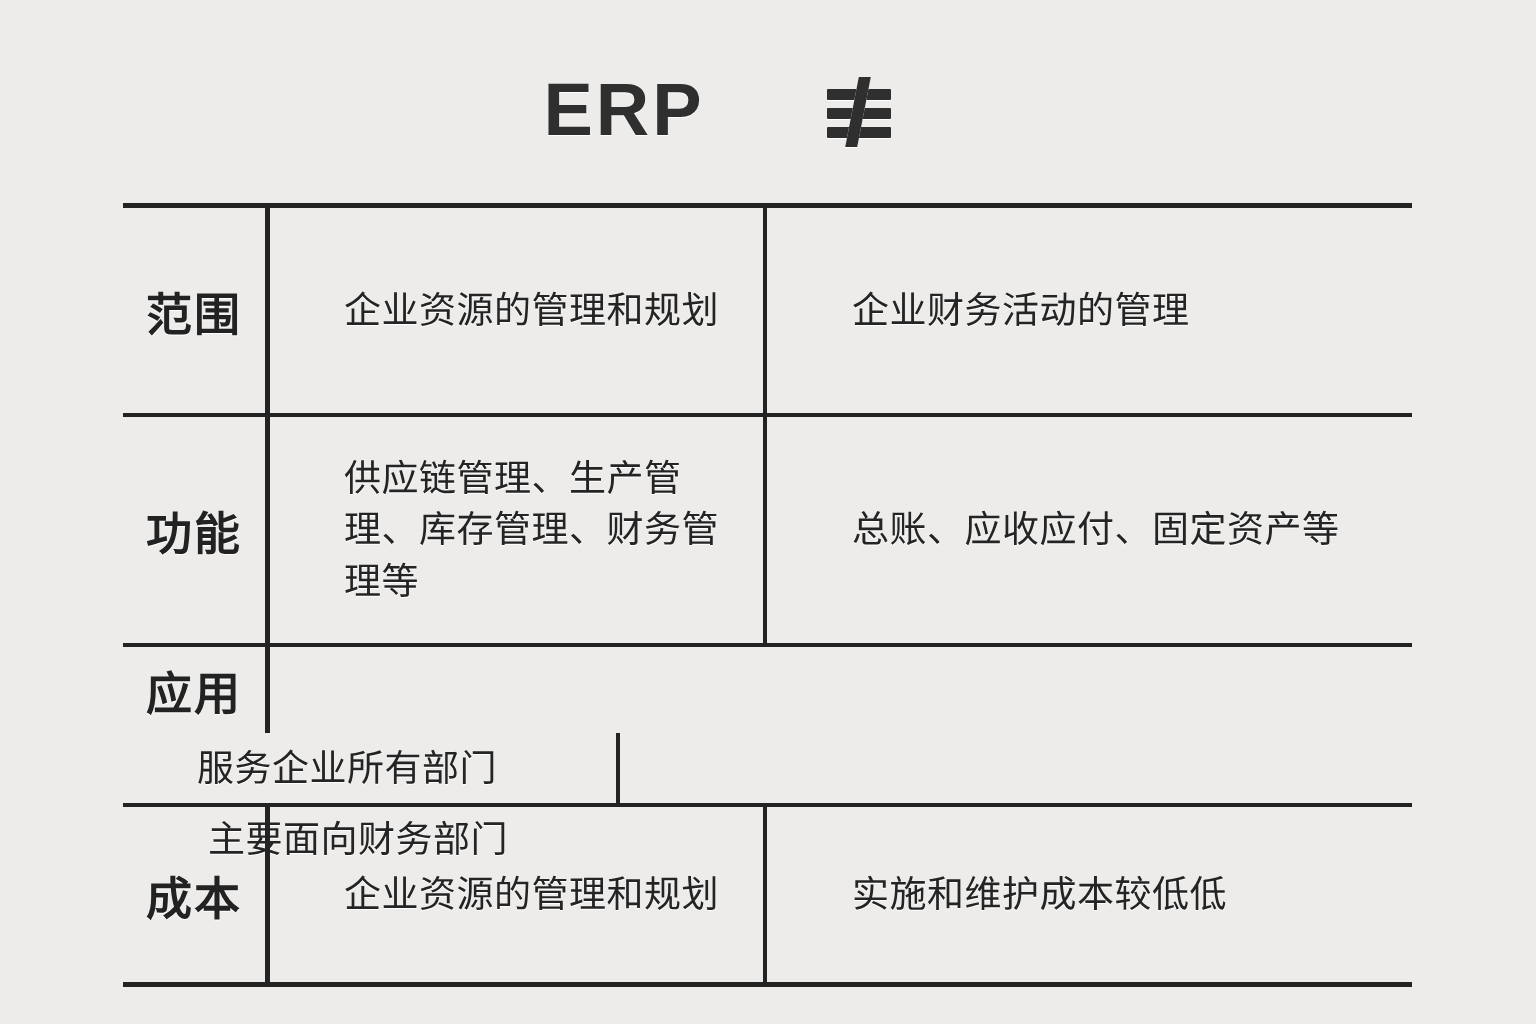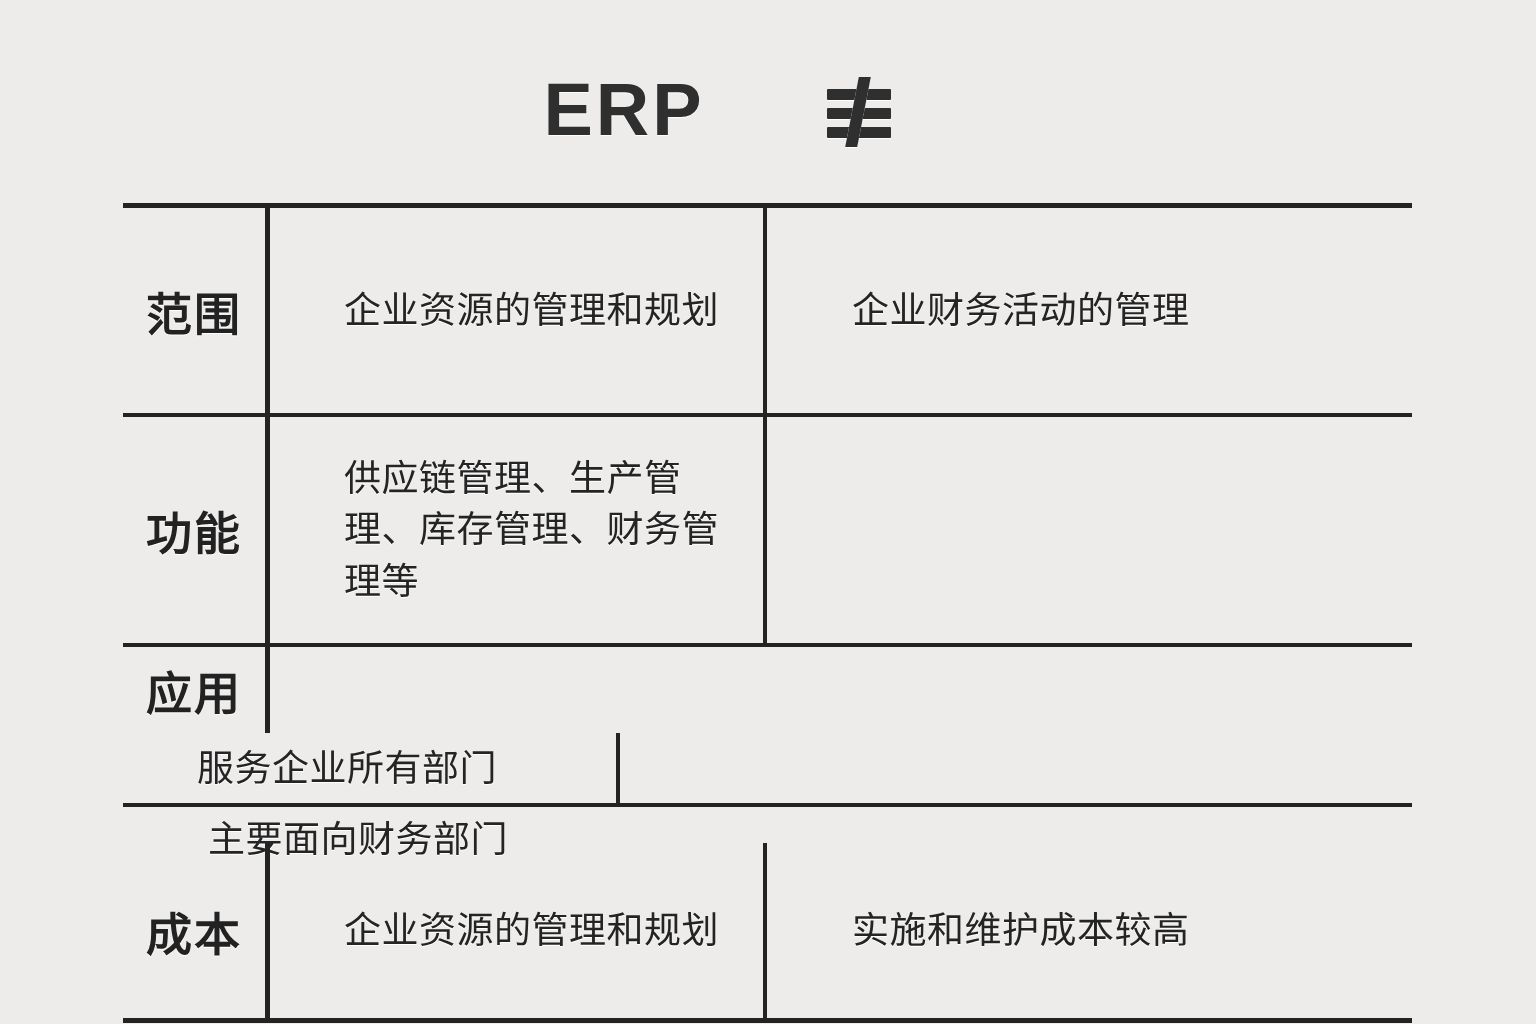--- a/index.html
+++ b/index.html
@@ -91,21 +91,20 @@
     border-bottom: 5px solid #232323;
     box-sizing: content-box;
   }
   .row {
     display: flex;
     border-bottom: 4px solid #232323;
     box-sizing: border-box;
   }
   .row:last-child {
     border-bottom: none;
-    margin-top: 36px;
   }
   .cell {
     box-sizing: border-box;
     display: flex;
     align-items: center;
     padding: 10px 0;
   }
   .cell-label {
     width: 147px;
     flex: none;
@@ -175,20 +174,23 @@
       </div>
     </div>
 
     <div class="row row-2">
       <div class="cell cell-label">
         <span>功能</span>
       </div>
       <div class="cell cell-erp">
         <span class="cell-text">供应链管理、生产管理、库存管理、财务管理等</span>
       </div>
+      <div class="cell cell-fin">
+        <span class="cell-text">总账、应收应付、固定资产等</span>
+      </div>
     </div>
 
     <div class="row row-3">
       <div class="cell cell-label">
         <span>应用</span>
       </div>
       <div class="cell cell-erp">
         <span class="cell-text">服务企业所有部门</span>
       </div>
       <div class="cell cell-fin">
@@ -197,18 +199,18 @@
     </div>
 
     <div class="row row-4">
       <div class="cell cell-label">
         <span>成本</span>
       </div>
       <div class="cell cell-erp">
         <span class="cell-text">企业资源的管理和规划</span>
       </div>
       <div class="cell cell-fin">
-        <span class="cell-text">实施和维护成本较高</span>
+        <span class="cell-text">实施和维护成本较低低</span>
       </div>
     </div>
 
   </div>
 </div>
 
 </body></html>

